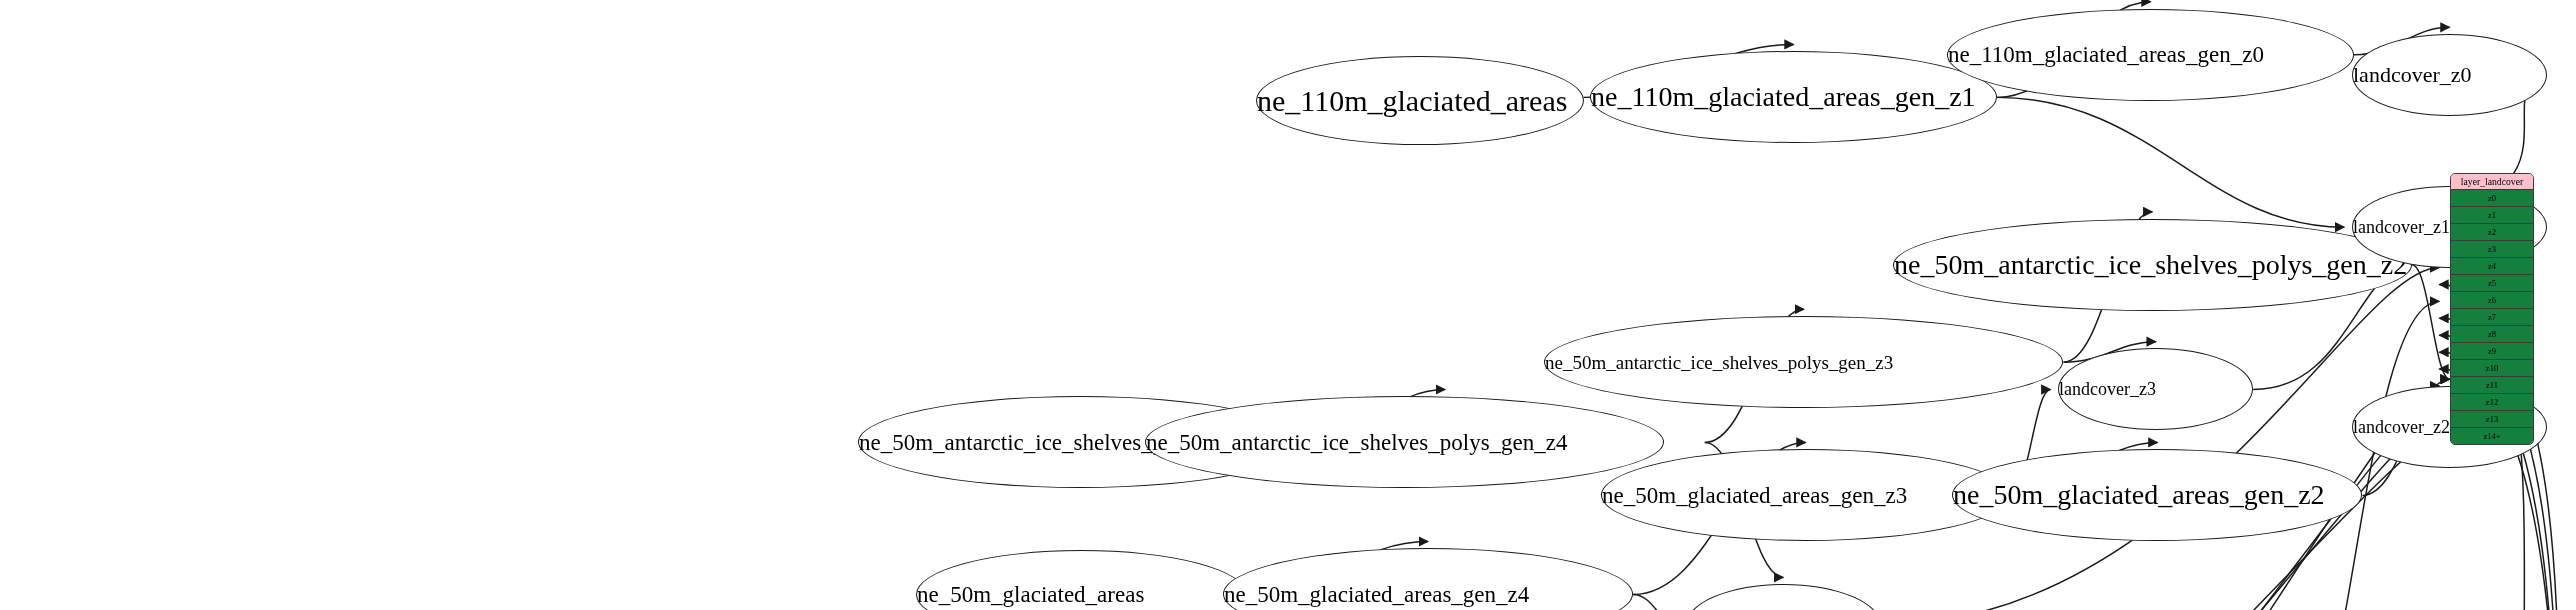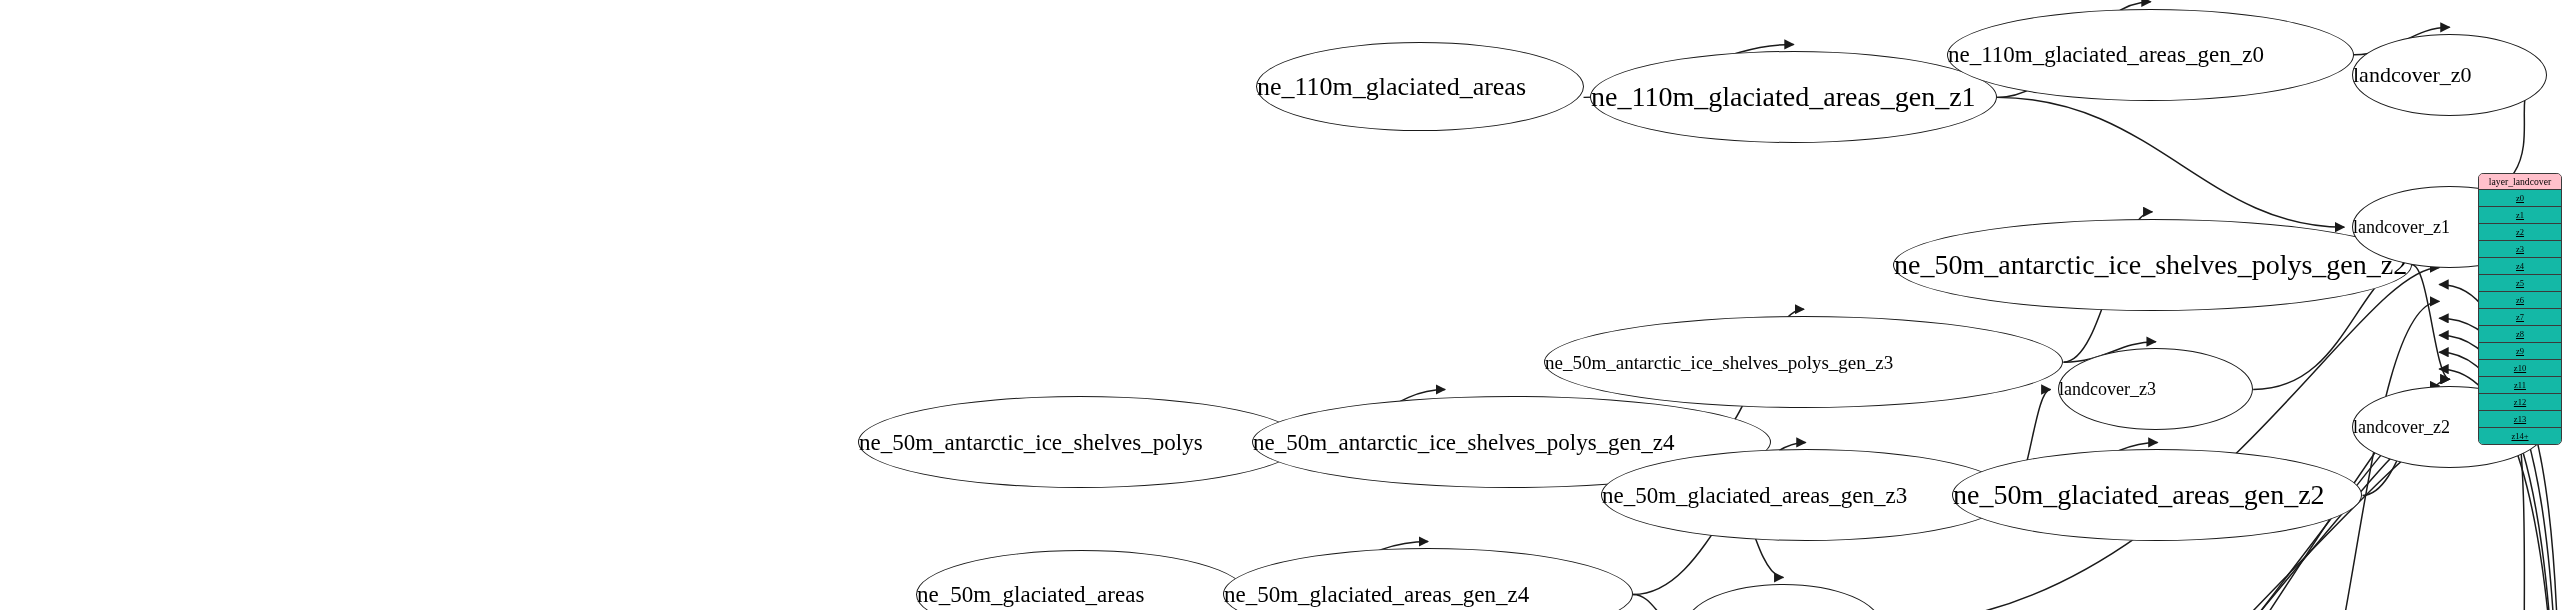--- a/index.html
+++ b/index.html
@@ -30,44 +30,42 @@
   .table-node{
     position:absolute;
     border:0.9px solid #3a3a3a;
     border-radius:5.1px;
     background:#ffc0cb;
     box-sizing:border-box;
     overflow:hidden;
     z-index:4;
     display:flex;
     flex-direction:column;
-    margin-left:28px;
   }
   .table-title{
     text-align:center;
     font-size:9.7px;
     color:#000;
     padding:1.7px 5.7px 2.3px 5.7px;
     border-bottom:0.9px solid #3a3a3a;
     background:#ffc0cb;
     white-space:nowrap;
   }
   .table-row{
     text-align:right;
     font-size:8.5px;
     color:#000;
     padding:0.6px 5.7px;
     border-bottom:0.8px solid #3a3a3a;
-    background:#14b8a6;
+    background:#15803d;
     white-space:nowrap;
     flex:1 1 auto;
     display:flex;
     align-items:center;
     justify-content:center;
-    text-decoration:underline;
   }
   .table-row:last-child{border-bottom:none;}
 </style>
 </head>
 <body>
 
 <div id="canvas">
   <svg id="edges" viewBox="0 0 4524 1073" xmlns="http://www.w3.org/2000/svg">
     <defs>
       <marker id="arrow" viewBox="0 0 10 10" refX="9" refY="5" markerWidth="7" markerHeight="7" orient="auto-start-reverse">
@@ -126,33 +124,33 @@
         <path d="M 3591 1380 C 3594.15 1380, 3595.2 1485, 3598 1485" marker-end="url(#arrow)"></path>
         <path d="M 4254 1260 C 4275.6 1260, 4282.8 1272, 4302 1272" marker-end="url(#arrow)"></path>
         <path d="M 2784 1689 C 2940.6 1689, 2992.8 1596, 3132 1596" marker-end="url(#arrow)"></path>
         <path d="M 3492 1689 C 3622.95 1689, 3666.6 1596, 3783 1596" marker-end="url(#arrow)"></path>
         <path d="M 3492 1689 C 3539.7 1689, 3555.6 1485, 3598 1485" marker-end="url(#arrow)"></path>
         <path d="M 4143 1689 C 4214.55 1689, 4238.4 1272, 4302 1272" marker-end="url(#arrow)"></path>
       </g>
   </svg>
 
   <div id="node-layer">
-      <div class="node" style="left: 1256px; top: 42px; width: 328px; height: 89px; font-size: 26px;">
+      <div class="node" style="left: 1256px; top: 56px; width: 328px; height: 89px; font-size: 30px;">
         <span>ne_110m_glaciated_areas</span>
       </div>
       <div class="node" style="left: 1590px; top: 51px; width: 407px; height: 92px; font-size: 28px;">
         <span>ne_110m_glaciated_areas_gen_z1</span>
       </div>
       <div class="node" style="left: 1947px; top: 8.5px; width: 407px; height: 92px; font-size: 23px;">
         <span>ne_110m_glaciated_areas_gen_z0</span>
       </div>
       <div class="node" style="left: 858px; top: 396px; width: 444px; height: 92px; font-size: 23px;">
         <span>ne_50m_antarctic_ice_shelves_polys</span>
       </div>
-      <div class="node" style="left: 1252px; top: 396px; width: 519px; height: 92px; font-size: 23px;">
+      <div class="node" style="left: 1145px; top: 396px; width: 519px; height: 92px; font-size: 23px;">
         <span>ne_50m_antarctic_ice_shelves_polys_gen_z4</span>
       </div>
       <div class="node" style="left: 1544px; top: 316px; width: 519px; height: 92px; font-size: 19px;">
         <span>ne_50m_antarctic_ice_shelves_polys_gen_z3</span>
       </div>
       <div class="node" style="left: 1893px; top: 219px; width: 519px; height: 92px; font-size: 28px;">
         <span>ne_50m_antarctic_ice_shelves_polys_gen_z2</span>
       </div>
       <div class="node" style="left: 916px; top: 550px; width: 331px; height: 89px; font-size: 23px;">
         <span>ne_50m_glaciated_areas</span>

